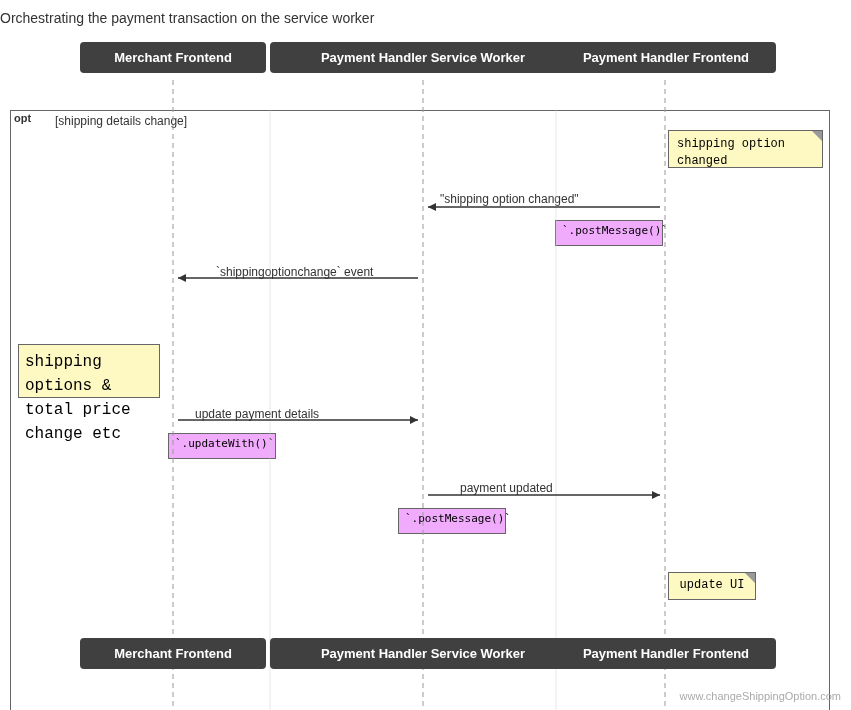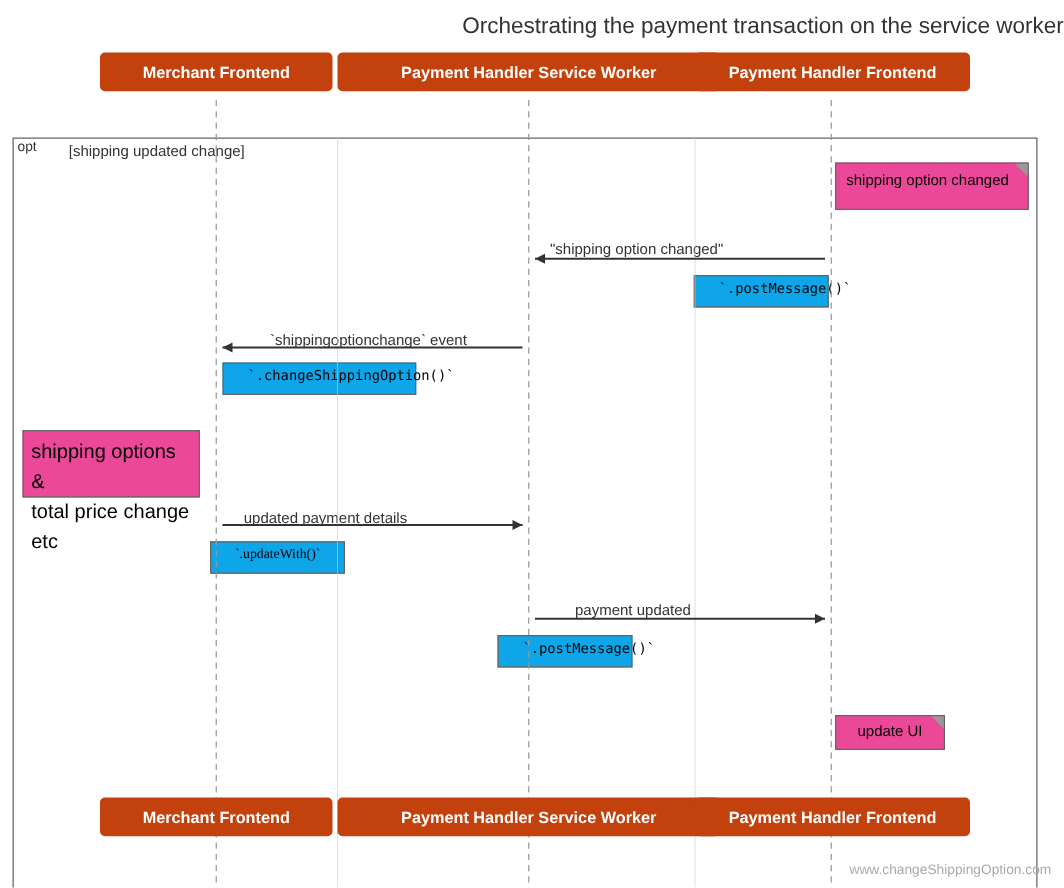--- a/index.html
+++ b/index.html
@@ -12,63 +12,64 @@
       overflow: hidden;
       position: relative;
     }
     #diagram {
       position: relative;
       width: 851px;
       height: 710px;
       background: #fff;
     }
     .title {
-      text-align: right;
-      font-size: 18px;
+      text-align: left;
+      font-size: 14px;
       padding: 10px 0 8px 0;
       color: #333;
     }
     
     .actor-box {
       position: absolute;
-      background: #c2410c;
+      background: #404040;
       color: #fff;
       font-weight: bold;
       font-size: 13px;
       padding: 8px 9px;
       border-radius: 4px;
       text-align: center;
       white-space: nowrap;
     }
     
     .opt-frame {
       position: absolute;
       border: 1px solid #666;
       background: transparent;
     }
     .opt-label {
       position: absolute;
       font-size: 11px;
-      font-weight: normal;
+      font-weight: bold;
       color: #333;
       background: #fff;
     }
     .opt-condition {
       position: absolute;
       font-size: 12px;
       color: #333;
     }
     
     .note-box {
       position: absolute;
       border: 1px solid #666;
-      background: #ec4899;
+      background: #fef9c3;
       font-size: 11px;
       padding: 4px 6px;
       line-height: 1.4;
+      font-family: Liberation Mono, monospace;
     }
     .note-box-folded::after {
       content: '';
       position: absolute;
       top: 0; right: 0;
       border-style: solid;
       border-width: 0 10px 10px 0;
       border-color: transparent #999 transparent transparent;
     }
     
@@ -76,24 +77,24 @@
       position: absolute;
       top: 0; left: 0;
       width: 851px;
       height: 710px;
       pointer-events: none;
     }
     
     .method-box {
       position: absolute;
       border: 1px solid #666;
-      background: #0ea5e9;
+      background: #f0abfc;
       font-size: 11px;
       font-family: monospace;
-      padding: 3px 19px;
+      padding: 3px 6px;
       white-space: nowrap;
     }
     
     .arrow-label {
       position: absolute;
       font-size: 12px;
       color: #333;
       white-space: nowrap;
     }
     
@@ -110,55 +111,52 @@
 
 <div id="diagram">
   <div class="title">Orchestrating the payment transaction on the service worker</div>
 
   <div class="actor-box" style="left:80px; top:42px; width:186px;">Merchant Frontend</div>
   <div class="actor-box" style="left:270px; top:42px; width:306px;">Payment Handler Service Worker</div>
   <div class="actor-box" style="left:556px; top:42px; width:220px;">Payment Handler Frontend</div>
 
   <div class="opt-frame" style="left:10px; top:110px; width:820px; height:610px;"></div>
   <div class="opt-label" style="left:12px; top:112px; padding: 0 2px;">opt</div>
-  <div class="opt-condition" style="left:55px; top:114px;">[shipping updated change]</div>
+  <div class="opt-condition" style="left:55px; top:114px;">[shipping details change]</div>
 
   <div class="note-box note-box-folded" style="left:668px; top:130px; width:155px; height:38px; font-size:12px; padding:5px 8px;">
     <span>shipping option changed</span>
   </div>
 
   <div class="note-box" style="left:18px; top:344px; width:142px; height:54px; line-height:1.5; font-size:16px; padding:5px 6px;">
     <span>shipping options &amp;<br>total price change etc</span>
   </div>
 
   <div class="note-box note-box-folded" style="left:668px; top:572px; width:88px; height:28px; font-size:12px; padding:4px 6px;text-align:center;">
     <span>update UI</span>
   </div>
 
   <div class="method-box" style="left:555px; top:220px; width:108px; height:26px;">
     <span>`.postMessage()`</span>
   </div>
-  <div class="method-box" style="left:178px; top:290px; width:155px; height:26px;">
-    <span>`.changeShippingOption()`</span>
-  </div>
-  <div class="method-box" style="left:168px; top:433px; width:108px; height:26px;font-family:Liberation Serif, serif;">
+  <div class="method-box" style="left:168px; top:433px; width:108px; height:26px;">
     <span>`.updateWith()`</span>
   </div>
   <div class="method-box" style="left:398px; top:508px; width:108px; height:26px;">
     <span>`.postMessage()`</span>
   </div>
 
   <div class="arrow-label" style="left:440px; top:192px;">
     <span>"shipping option changed"</span>
   </div>
   <div class="arrow-label" style="left:195px; top:265px;margin-left:21px;">
     <span>`shippingoptionchange` event</span>
   </div>
   <div class="arrow-label" style="left:195px; top:407px;">
-    <span>updated payment details</span>
+    <span>update payment details</span>
   </div>
   <div class="arrow-label" style="left:460px; top:481px;">
     <span>payment updated</span>
   </div>
 
   <svg class="arrows">
 
     <line x1="173" y1="80" x2="173" y2="720" stroke="#999" stroke-width="1" stroke-dasharray="5,4"></line>
 
     <line x1="423" y1="80" x2="423" y2="720" stroke="#999" stroke-width="1" stroke-dasharray="5,4"></line>

